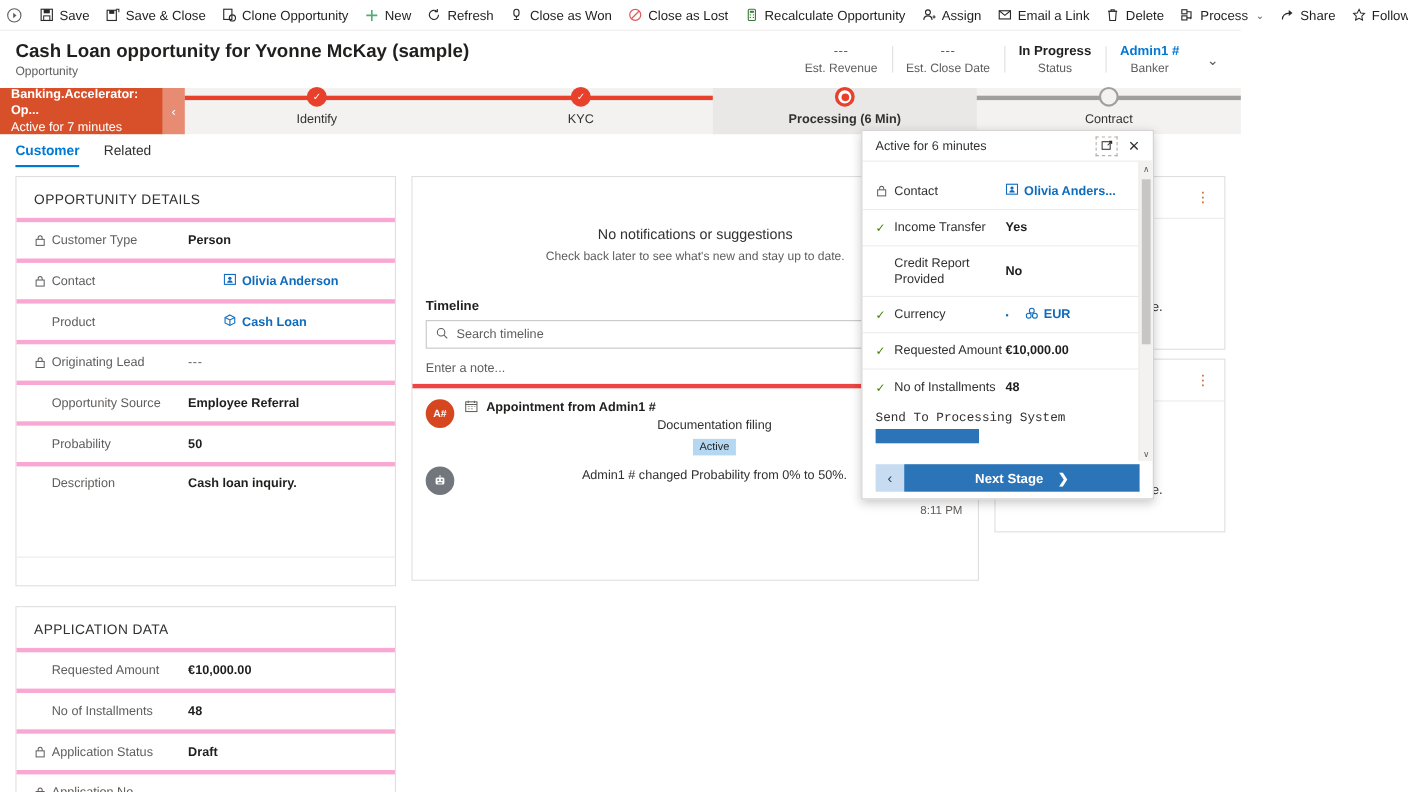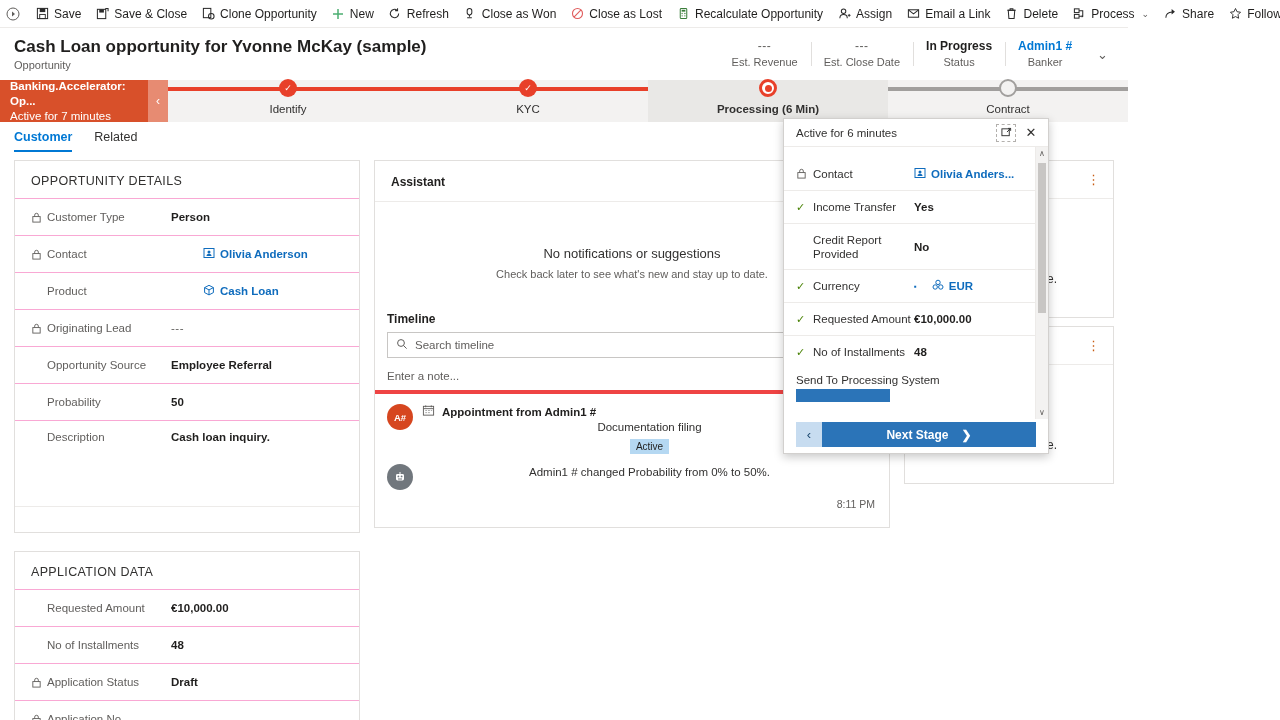--- a/index.html
+++ b/index.html
@@ -85,21 +85,21 @@
   .content { display: flex; gap: 14px; padding: 8px 14px 0 14px; height: 585px; }
   .col-left { width: 346px; flex: none; }
   .col-mid { width: 516px; flex: none; }
   .col-right { flex: 1; }
 
   .card { border: 1px solid #e1dfdd; background: #fff; }
   .card-hd {
     font-size: 12.5px; color: #323130; letter-spacing: .35px;
     padding: 13px 16px 10px 16px; text-transform: uppercase;
   }
-  .frow { display: flex; align-items: center; min-height: 37px; padding: 0 16px; border-top: 1px solid #f9a8d4; }
+  .frow { display: flex; align-items: center; min-height: 37px; padding: 0 16px; border-top: 4px solid #f9a8d4; }
   .frow:first-of-type { border-top: none; }
   .frow .lbl { width: 140px; flex: none; font-size: 11.5px; color: #605e5c; display: flex; align-items: center; gap: 5px; }
   .frow .val { font-size: 11.5px; font-weight: 700; color: #201f1e; display: flex; align-items: center; gap: 5px; }
   .frow .val.link { color: #0f6cbd; font-weight: 700; padding-left: 32px; }
   .frow .val.dim { color: #605e5c; font-weight: 400; letter-spacing: .5px; }
   .lockico { width: 11px; height: 11px; flex: none; }
 
   .desc-row { align-items: flex-start; padding-top: 10px; height: 86px; }
   .spacer-row { height: 26px; border-top: 1px solid #edebe9; }
 
@@ -145,21 +145,21 @@
   .fly-body { flex: 1; overflow: hidden; padding-top: 10px; }
   .fly-row { display: flex; align-items: center; min-height: 33px; padding: 0 12px; border-top: 1px solid #edebe9; }
   .fly-row:first-child { border-top: none; }
   .fly-row .fl { width: 118px; flex: none; font-size: 11.5px; color: #323130; display: flex; align-items: center; gap: 6px; }
   .fly-row .fv { font-size: 11.5px; font-weight: 700; color: #201f1e; display: flex; align-items: center; gap: 5px; }
   .fly-row .fv.link { color: #0f6cbd; }
   .fly-row.two { min-height: 46px; }
   .fly-row.two .fl { line-height: 14px; display: block; padding-left: 17px; }
   .check { color: #498205; font-size: 11px; width: 11px; flex: none; }
   .fly-action { padding: 6px 12px 0 12px; }
-  .fly-action .al { font-size: 11.5px; color: #323130; }
+  .fly-action .al { font-size: 11.5px; color: #323130; font-family: Liberation Mono, monospace; }
   .fly-action .btn { margin-top: 3px; width: 94px; height: 13px; background: #2b74b8; }
   .fly-sb { width: 13px; background: #f3f2f1; position: relative; border-left: 1px solid #edebe9; }
   .fly-sb .up, .fly-sb .dn { position: absolute; left: 0; right: 0; height: 13px; text-align: center; font-size: 8px; color: #605e5c; line-height: 13px; }
   .fly-sb .up { top: 0; } .fly-sb .dn { bottom: 0; }
   .fly-sb .thumb { position: absolute; left: 2px; right: 2px; top: 16px; height: 150px; background: #c8c6c4; }
   .fly-foot { height: 34px; padding: 3px 12px 6px 12px; display: flex; }
   .fly-back { width: 26px; background: #c7dcf0; display: flex; align-items: center; justify-content: center; color: #1b486f; font-size: 13px; }
   .fly-next { flex: 1; background: #2b74b8; color: #fff; display: flex; align-items: center; justify-content: center; gap: 13px; font-size: 12px; font-weight: 600; }
 </style>
 </head>
@@ -514,21 +514,20 @@
                 </svg></span>
             <span>Application No</span>
           </div>
           <div class="val dim">---</div>
         </div>
       </div>
     </div>
 
     <div class="col-mid">
       <div class="card" style="height:368px">
-        <div class="panel-hd">Assistant</div>
         <div class="assistant-empty">
           <div class="l1">No notifications or suggestions</div>
           <div class="l2">Check back later to see what's new and stay up to date.</div>
         </div>
 
         <div class="tl-title">Timeline</div>
         <div class="tl-search">
           <span><svg width="12" height="12" viewBox="0 0 12 12">
                 <circle cx="5" cy="5" r="3.4" fill="none" stroke="#605e5c" stroke-width="1"></circle>
                 <path d="M7.6 7.6l3 3" stroke="#605e5c" stroke-width="1"></path>

